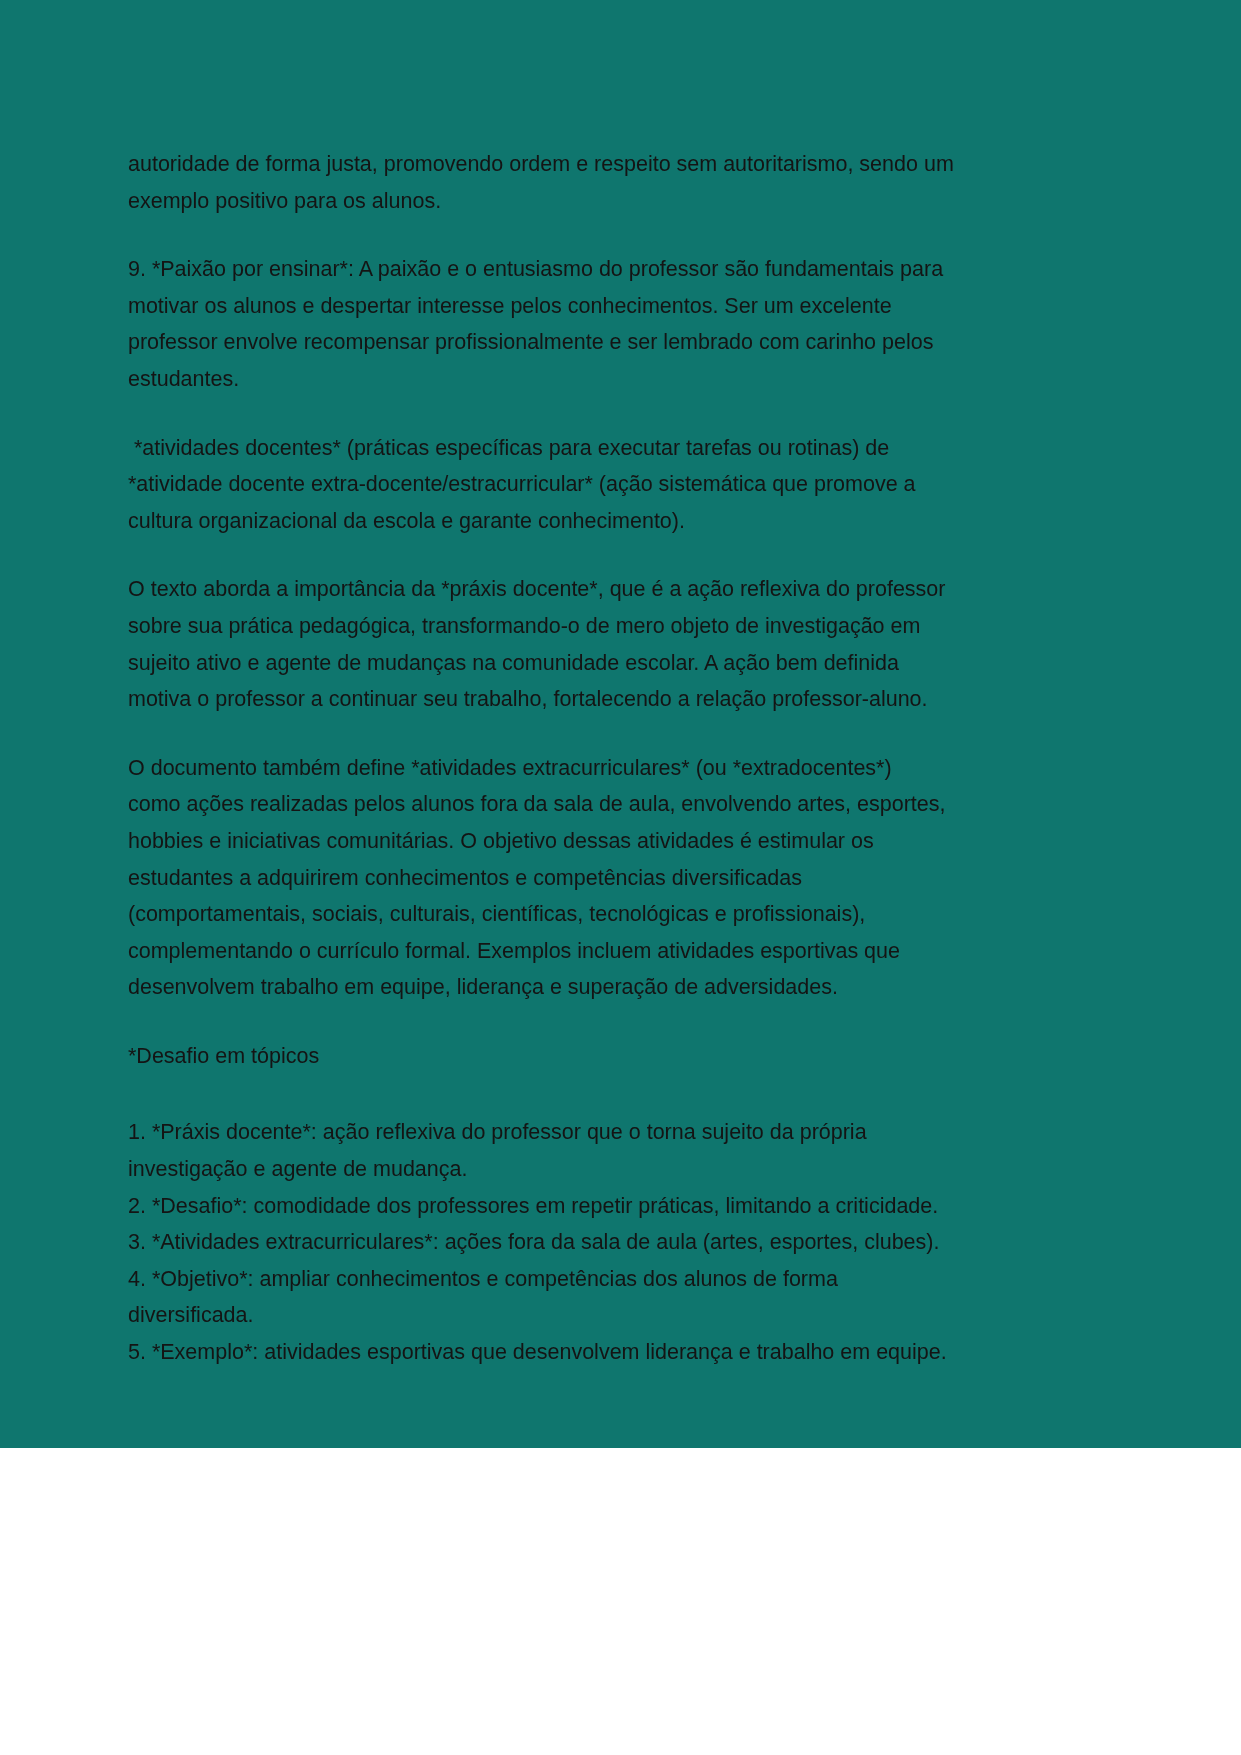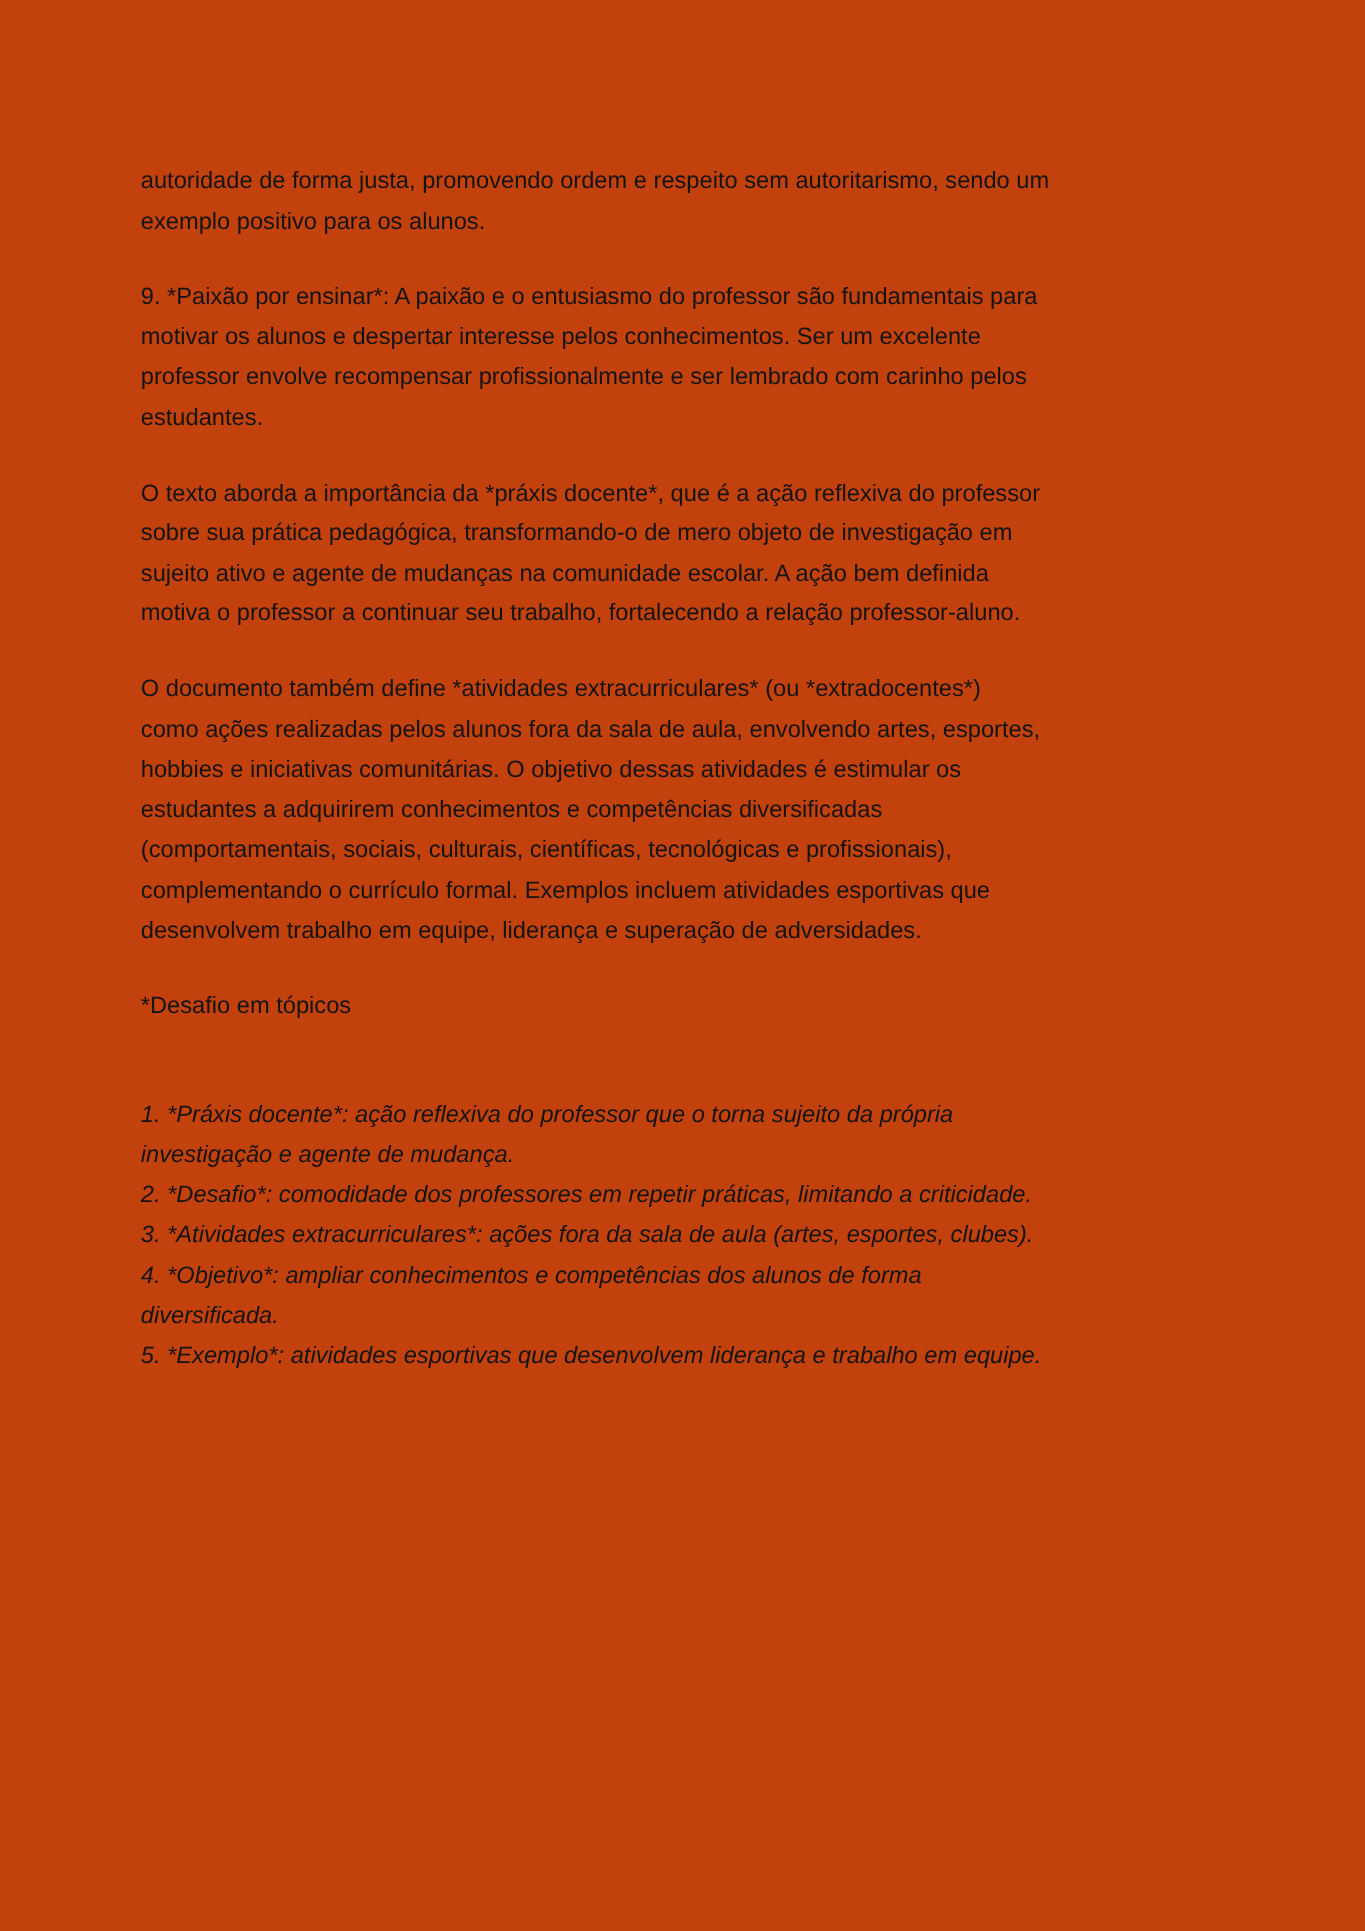--- a/index.html
+++ b/index.html
@@ -3,22 +3,22 @@
 <meta charset="utf-8">
 <style>
   html, body {
     margin: 0;
     padding: 0;
     background: #ffffff;
   }
   .page {
     position: relative;
     width: 1241px;
-    height: 1755px;
-    background: #c2410c;
+    height: 1448px;
+    background: #0f766e;
     overflow: hidden;
   }
   .content {
     position: absolute;
     left: 128px;
     top: 146px;
     width: 990px;
     font-family: "Liberation Sans", sans-serif;
     font-size: 21.5px;
     line-height: 36.6px;
@@ -27,35 +27,37 @@
   }
   .content p {
     margin: 32px 0 0 0;
     white-space: pre;      
     overflow: visible;
   }
   .content p:first-child {
     margin-top: 0;
   }
   .content p.gap-lg {
-    margin-top: 62px;      
-    font-style: italic;
+    margin-top: 40px;      
   }
 </style>
 </head>
 <body>
 
 <div class="page">
   <div class="content">
     <p>autoridade de forma justa, promovendo ordem e respeito sem autoritarismo, sendo um
 exemplo positivo para os alunos.</p>
     <p>9. *Paixão por ensinar*: A paixão e o entusiasmo do professor são fundamentais para
 motivar os alunos e despertar interesse pelos conhecimentos. Ser um excelente
 professor envolve recompensar profissionalmente e ser lembrado com carinho pelos
 estudantes.</p>
+    <p> *atividades docentes* (práticas específicas para executar tarefas ou rotinas) de
+*atividade docente extra-docente/estracurricular* (ação sistemática que promove a
+cultura organizacional da escola e garante conhecimento).</p>
     <p>O texto aborda a importância da *práxis docente*, que é a ação reflexiva do professor
 sobre sua prática pedagógica, transformando-o de mero objeto de investigação em
 sujeito ativo e agente de mudanças na comunidade escolar. A ação bem definida
 motiva o professor a continuar seu trabalho, fortalecendo a relação professor-aluno.</p>
     <p>O documento também define *atividades extracurriculares* (ou *extradocentes*)
 como ações realizadas pelos alunos fora da sala de aula, envolvendo artes, esportes,
 hobbies e iniciativas comunitárias. O objetivo dessas atividades é estimular os
 estudantes a adquirirem conhecimentos e competências diversificadas
 (comportamentais, sociais, culturais, científicas, tecnológicas e profissionais),
 complementando o currículo formal. Exemplos incluem atividades esportivas que

